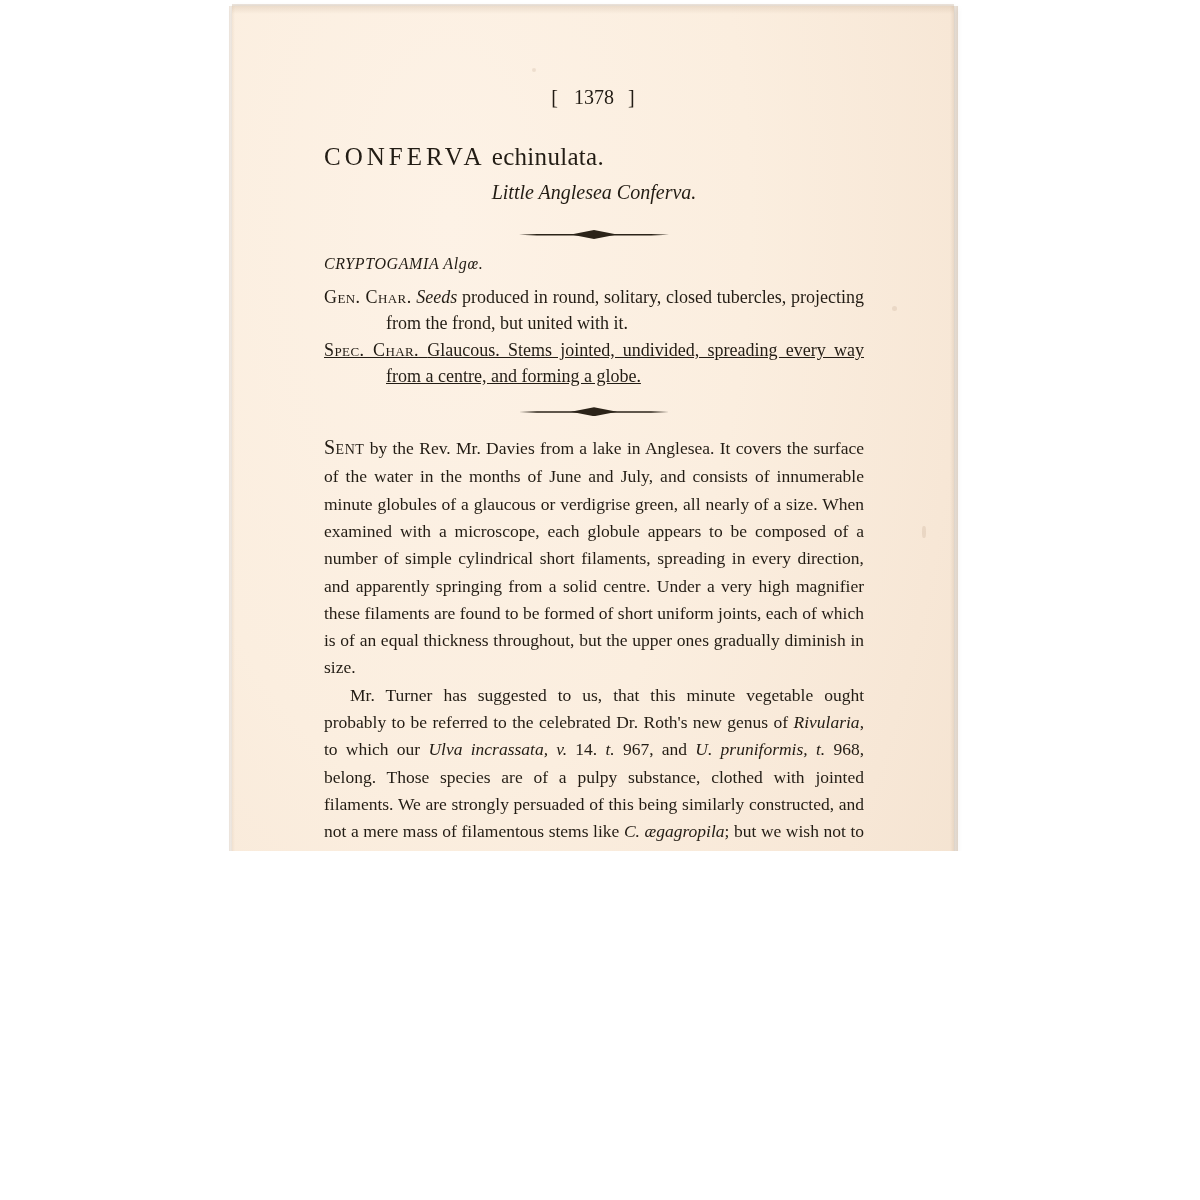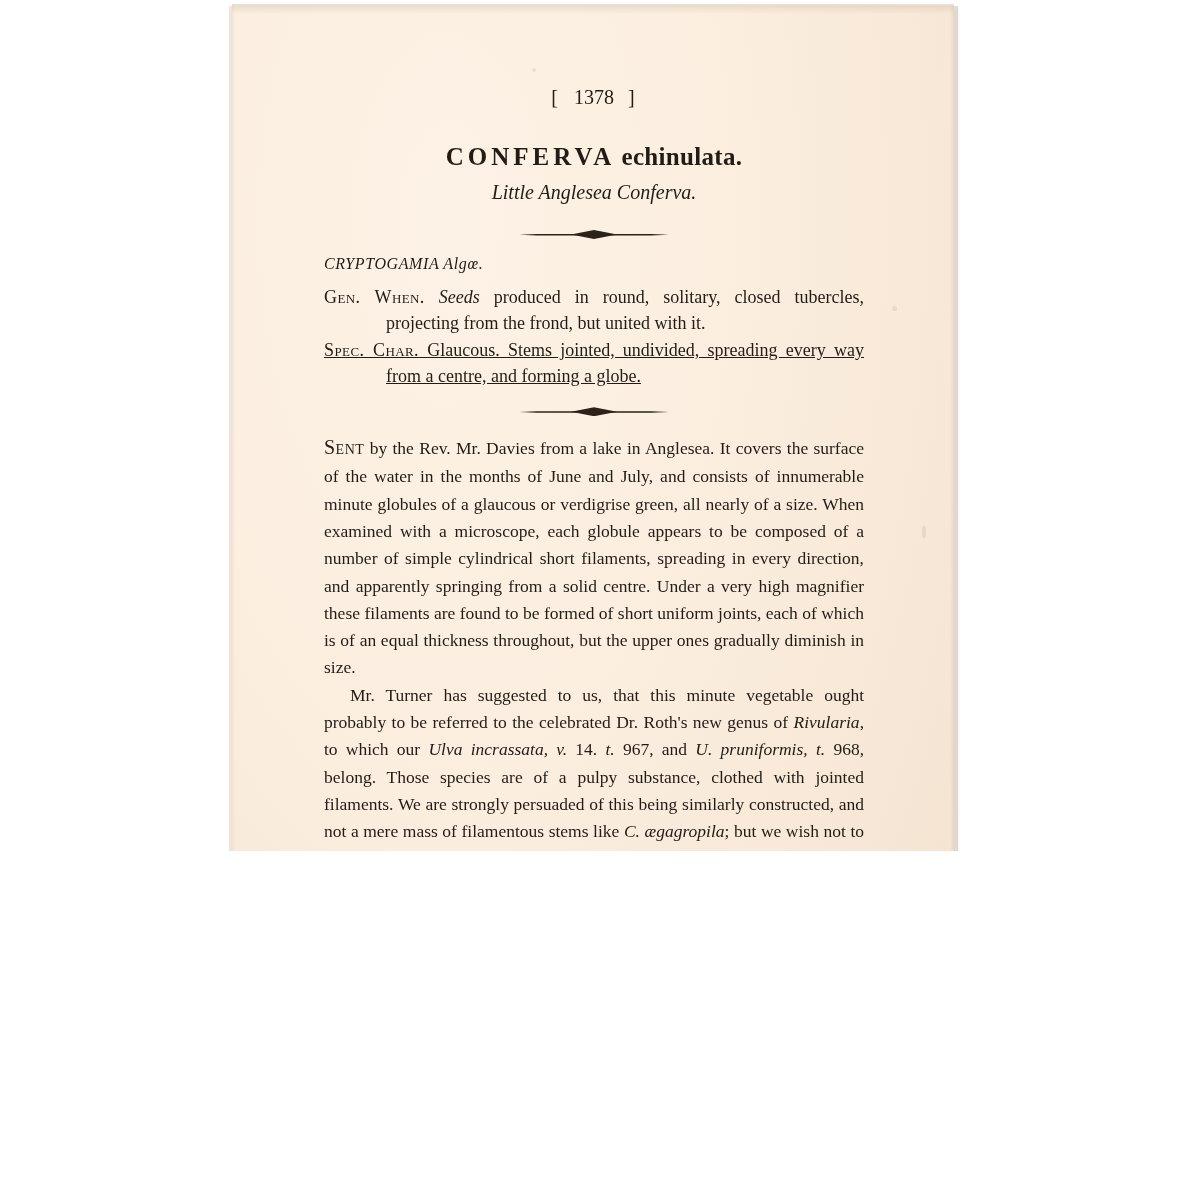--- a/index.html
+++ b/index.html
@@ -69,24 +69,22 @@
   .page-number {
     text-align: center;
     font-size: 20px;
     letter-spacing: 2px;
     margin-bottom: 34px;
     font-family: "Liberation Serif", serif;
   }
   .page-number .brk { letter-spacing: 0; padding: 0 14px; }
 
   .title {
-    text-align: center;
     font-size: 25px;
     margin-bottom: 10px;
-    font-weight: bold;
   }
   .title .genus {
     letter-spacing: 4px;
     font-variant: normal;
   }
   .title .species { letter-spacing: 0.3px; }
 
   .subtitle {
     text-align: center;
     font-style: italic;
@@ -183,21 +181,21 @@
       <div class="subtitle">Little Anglesea Conferva.</div>
 
       <div class="rule">
           <span class="diamond"></span>
         </div>
 
       <div class="classification">CRYPTOGAMIA Algœ.</div>
 
       <div class="char-block">
         <div class="char-entry gen">
-          <span class="sc">Gen. When.</span>
+          <span class="sc">Gen. Char.</span>
           <span class="it">Seeds</span><span> produced in round, solitary, closed tubercles, projecting from the frond, but united with it.</span>
         </div>
         <div class="char-entry spec">
           <span class="sc">Spec. Char.</span>
           <span>Glaucous.  Stems jointed, undivided, spreading every way from a centre, and forming a globe.</span>
         </div>
       </div>
 
       <div class="rule">
           <span class="diamond"></span>

